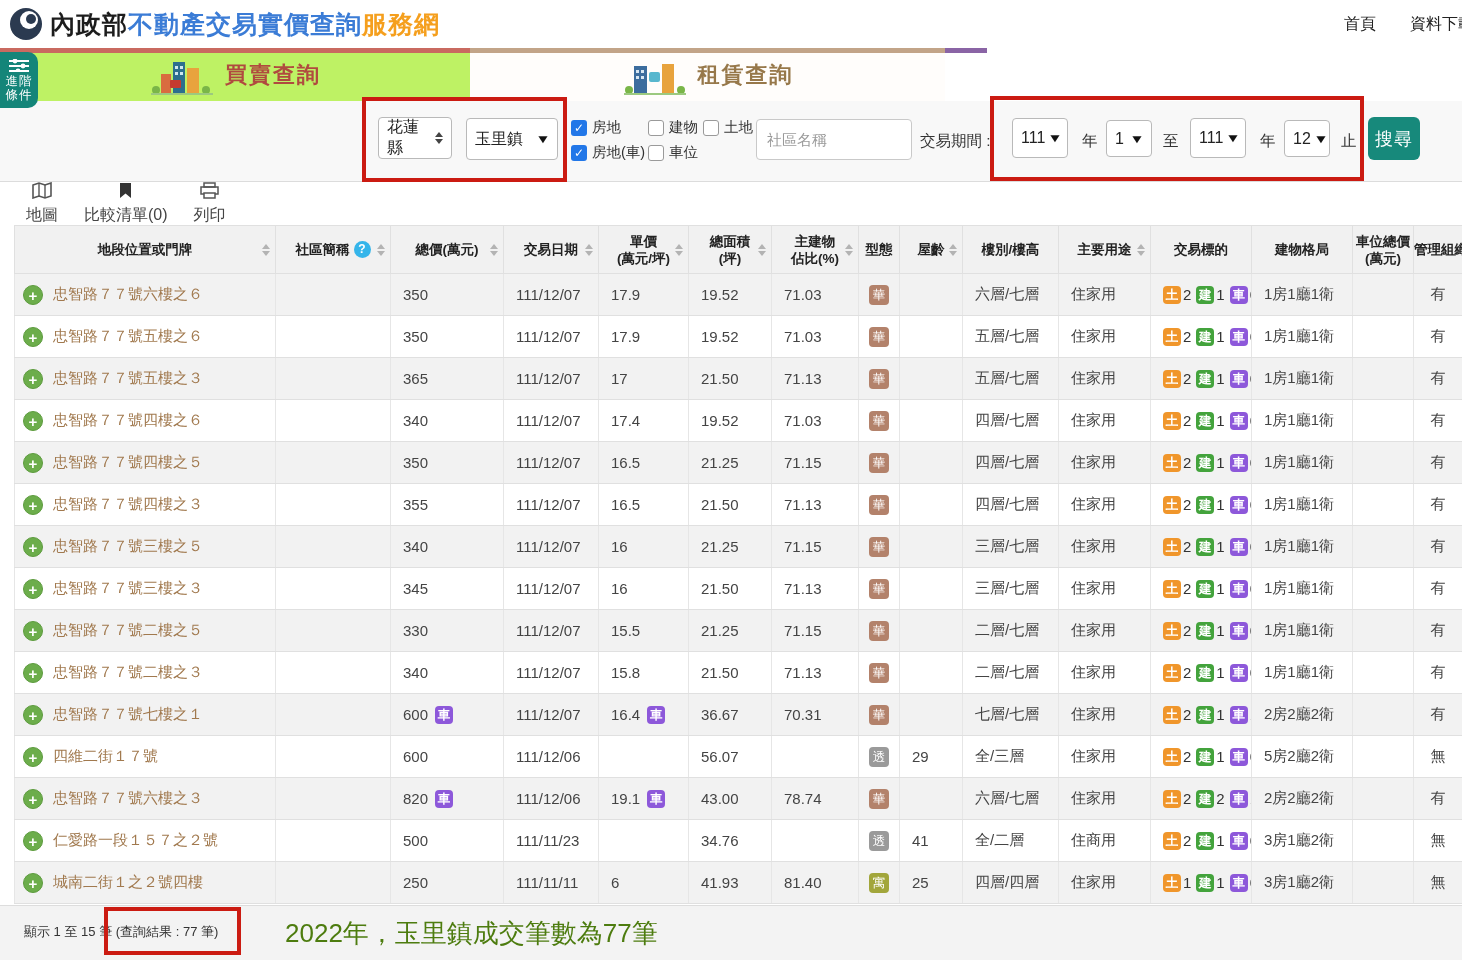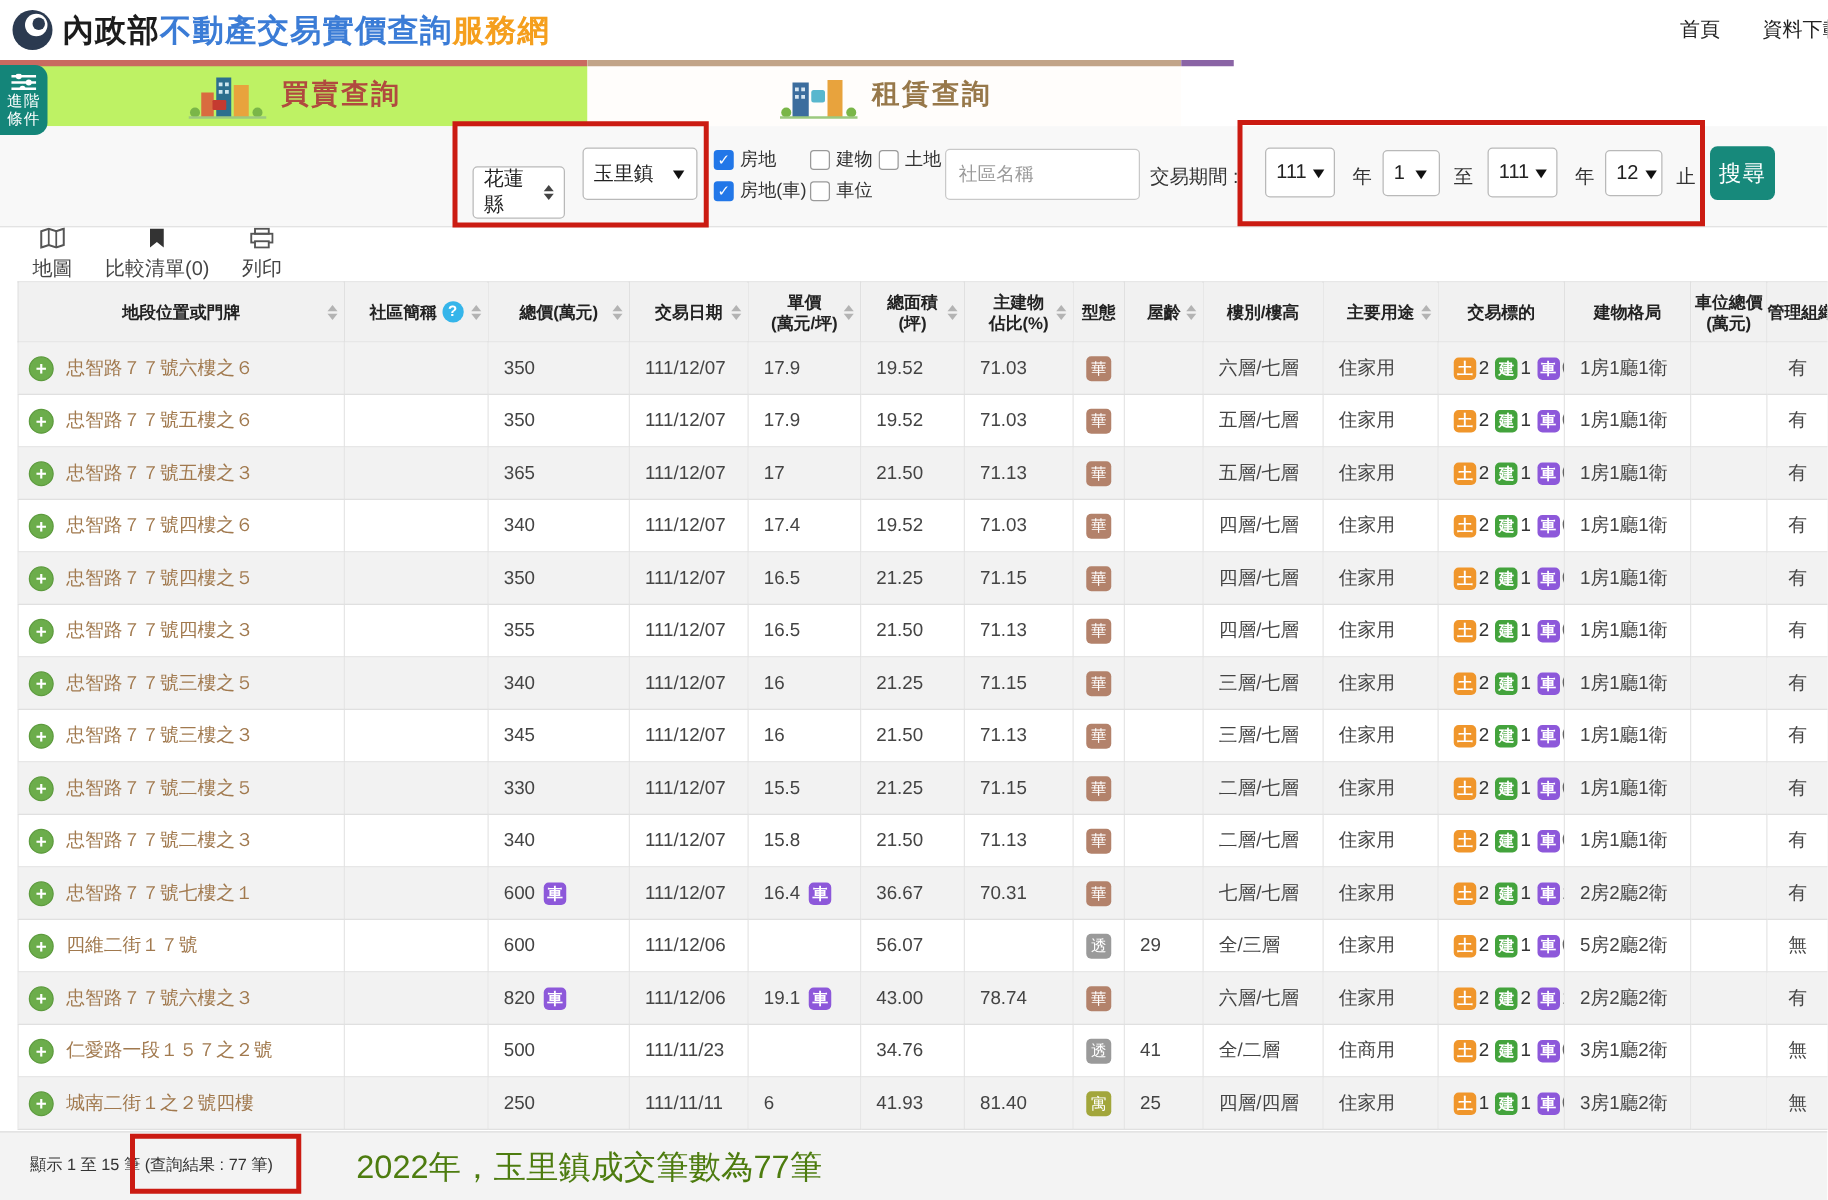--- a/index.html
+++ b/index.html
@@ -38,21 +38,21 @@
     border-radius:0 10px 10px 0; display:flex; flex-direction:column; align-items:center;
     justify-content:center; gap:2px; cursor:pointer; z-index:5; }
   .adv-label { width:28px; font-size:12.5px; line-height:14px; color:#fff; text-align:center; letter-spacing:1px; }
 
   
   .filterbar { position:absolute; left:0; top:101px; width:1462px; height:81px; background:#f8f8f8;
     border-bottom:1px solid #dcdcdc; }
   .select { position:absolute; background:#fff; border:1px solid #b9b9b9; border-radius:4px;
     display:flex; align-items:center; justify-content:space-between; padding:0 8px; font-size:16px;
     color:#222; cursor:pointer; }
-  .sel-county { left:378px; top:32px; width:74px; height:42px; }
+  .sel-county { left:378px; top:16px; width:74px; height:42px; }
   .sel-district { left:466px; top:17px; width:92px; height:42px; }
   .updown { display:flex; flex-direction:column; gap:2px; margin-left:4px; }
   .updown i { width:0; height:0; border-left:4px solid transparent; border-right:4px solid transparent; display:block; }
   .updown .u { border-bottom:5px solid #444; }
   .updown .d { border-top:5px solid #444; }
   .chev { font-size:12px; color:#111; transform:scaleX(1.3); margin-left:4px; }
   .chk-item { position:absolute; display:flex; align-items:center; gap:5px; font-size:14.5px; color:#333; cursor:pointer; white-space:nowrap; }
   .chk-box { width:16px; height:16px; border-radius:3px; flex:none; }
   .chk-on { background:#2277e8; color:#fff; font-size:12px; font-weight:bold; text-align:center; line-height:16px; }
   .chk-off { background:#fff; border:1px solid #9a9a9a; }

